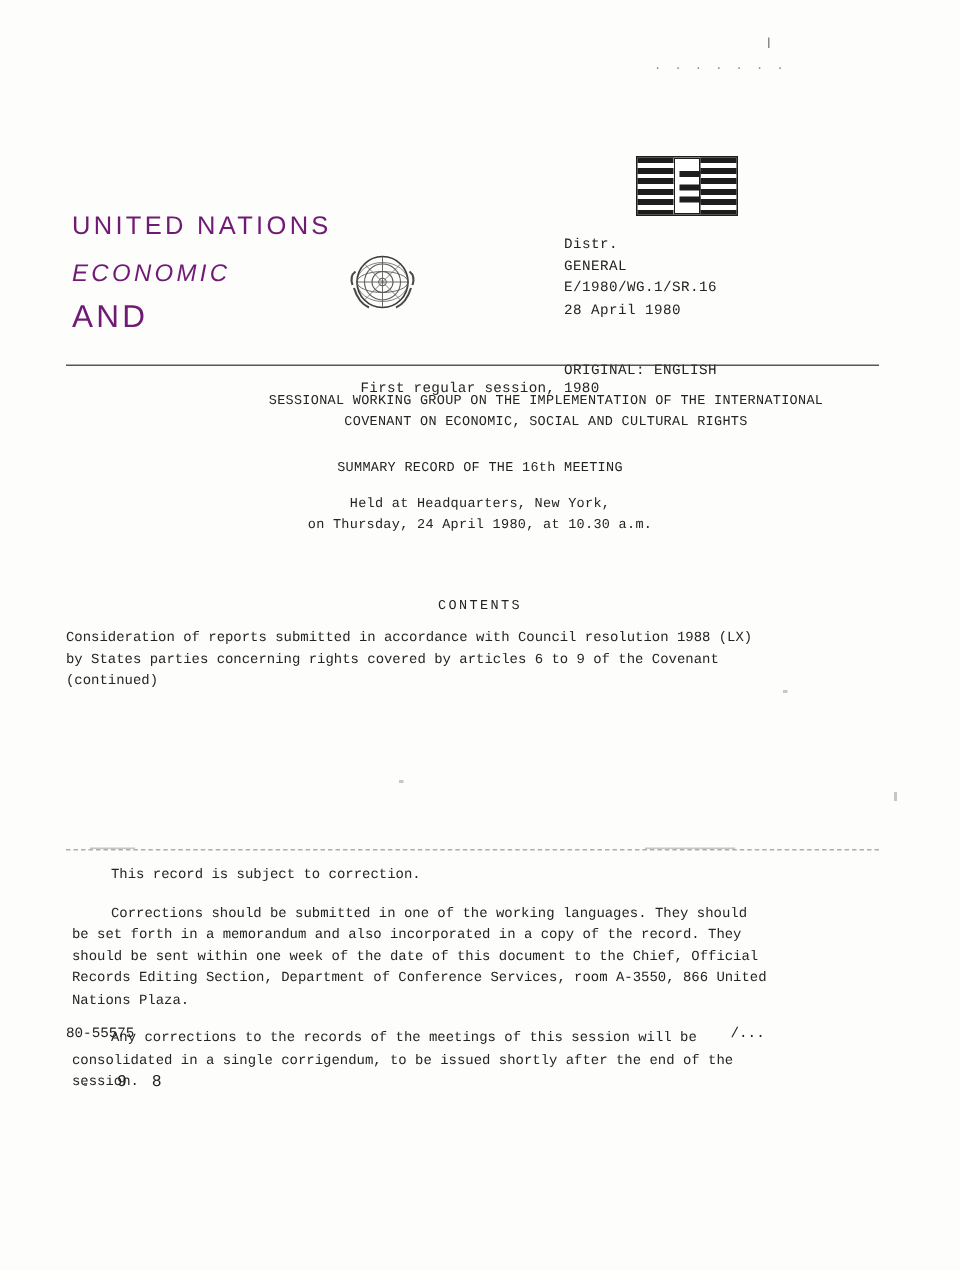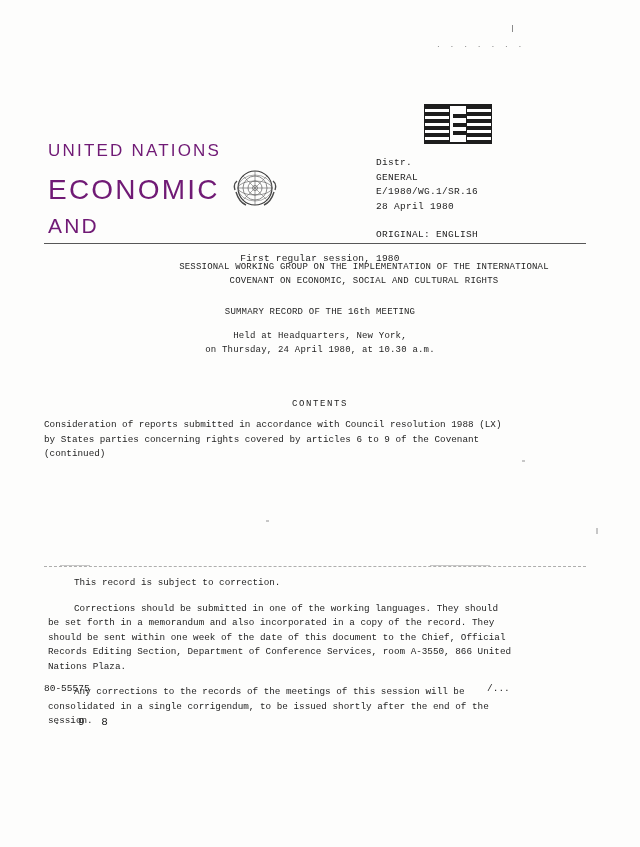--- a/index.html
+++ b/index.html
@@ -93,23 +93,24 @@
     top: 141px;
     font-family: "Liberation Sans", sans-serif;
     color: #701a75;
   }
   .masthead .line1 {
     font-size: 17px;
     letter-spacing: 2.2px;
     font-weight: 400;
   }
   .masthead .line2 {
-    font-size: 28px;
+    font-size: 16px;
     letter-spacing: 2.2px;
     margin-top: 13px;
+    font-style: italic;
   }
   .masthead .line3 {
     font-size: 21px;
     letter-spacing: 2.2px;
     margin-top: 8px;
   }
   .masthead .line4 {
     font-size: 21px;
     letter-spacing: 2.2px;
     margin-top: 8px;
@@ -130,21 +131,21 @@
     position: absolute;
     left: 376px;
     top: 156px;
     font-family: "Liberation Mono", monospace;
     font-size: 9.5px;
     line-height: 14.5px;
     color: #232323;
     letter-spacing: .3px;
   }
   .distr .orig {
-    margin-top: 14px;
+    margin-top: 26px;
   }
 
   
   .rule {
     position: absolute;
     left: 44px;
     top: 243px;
     width: 542px;
     height: 1px;
     background: #3a3a3a;

